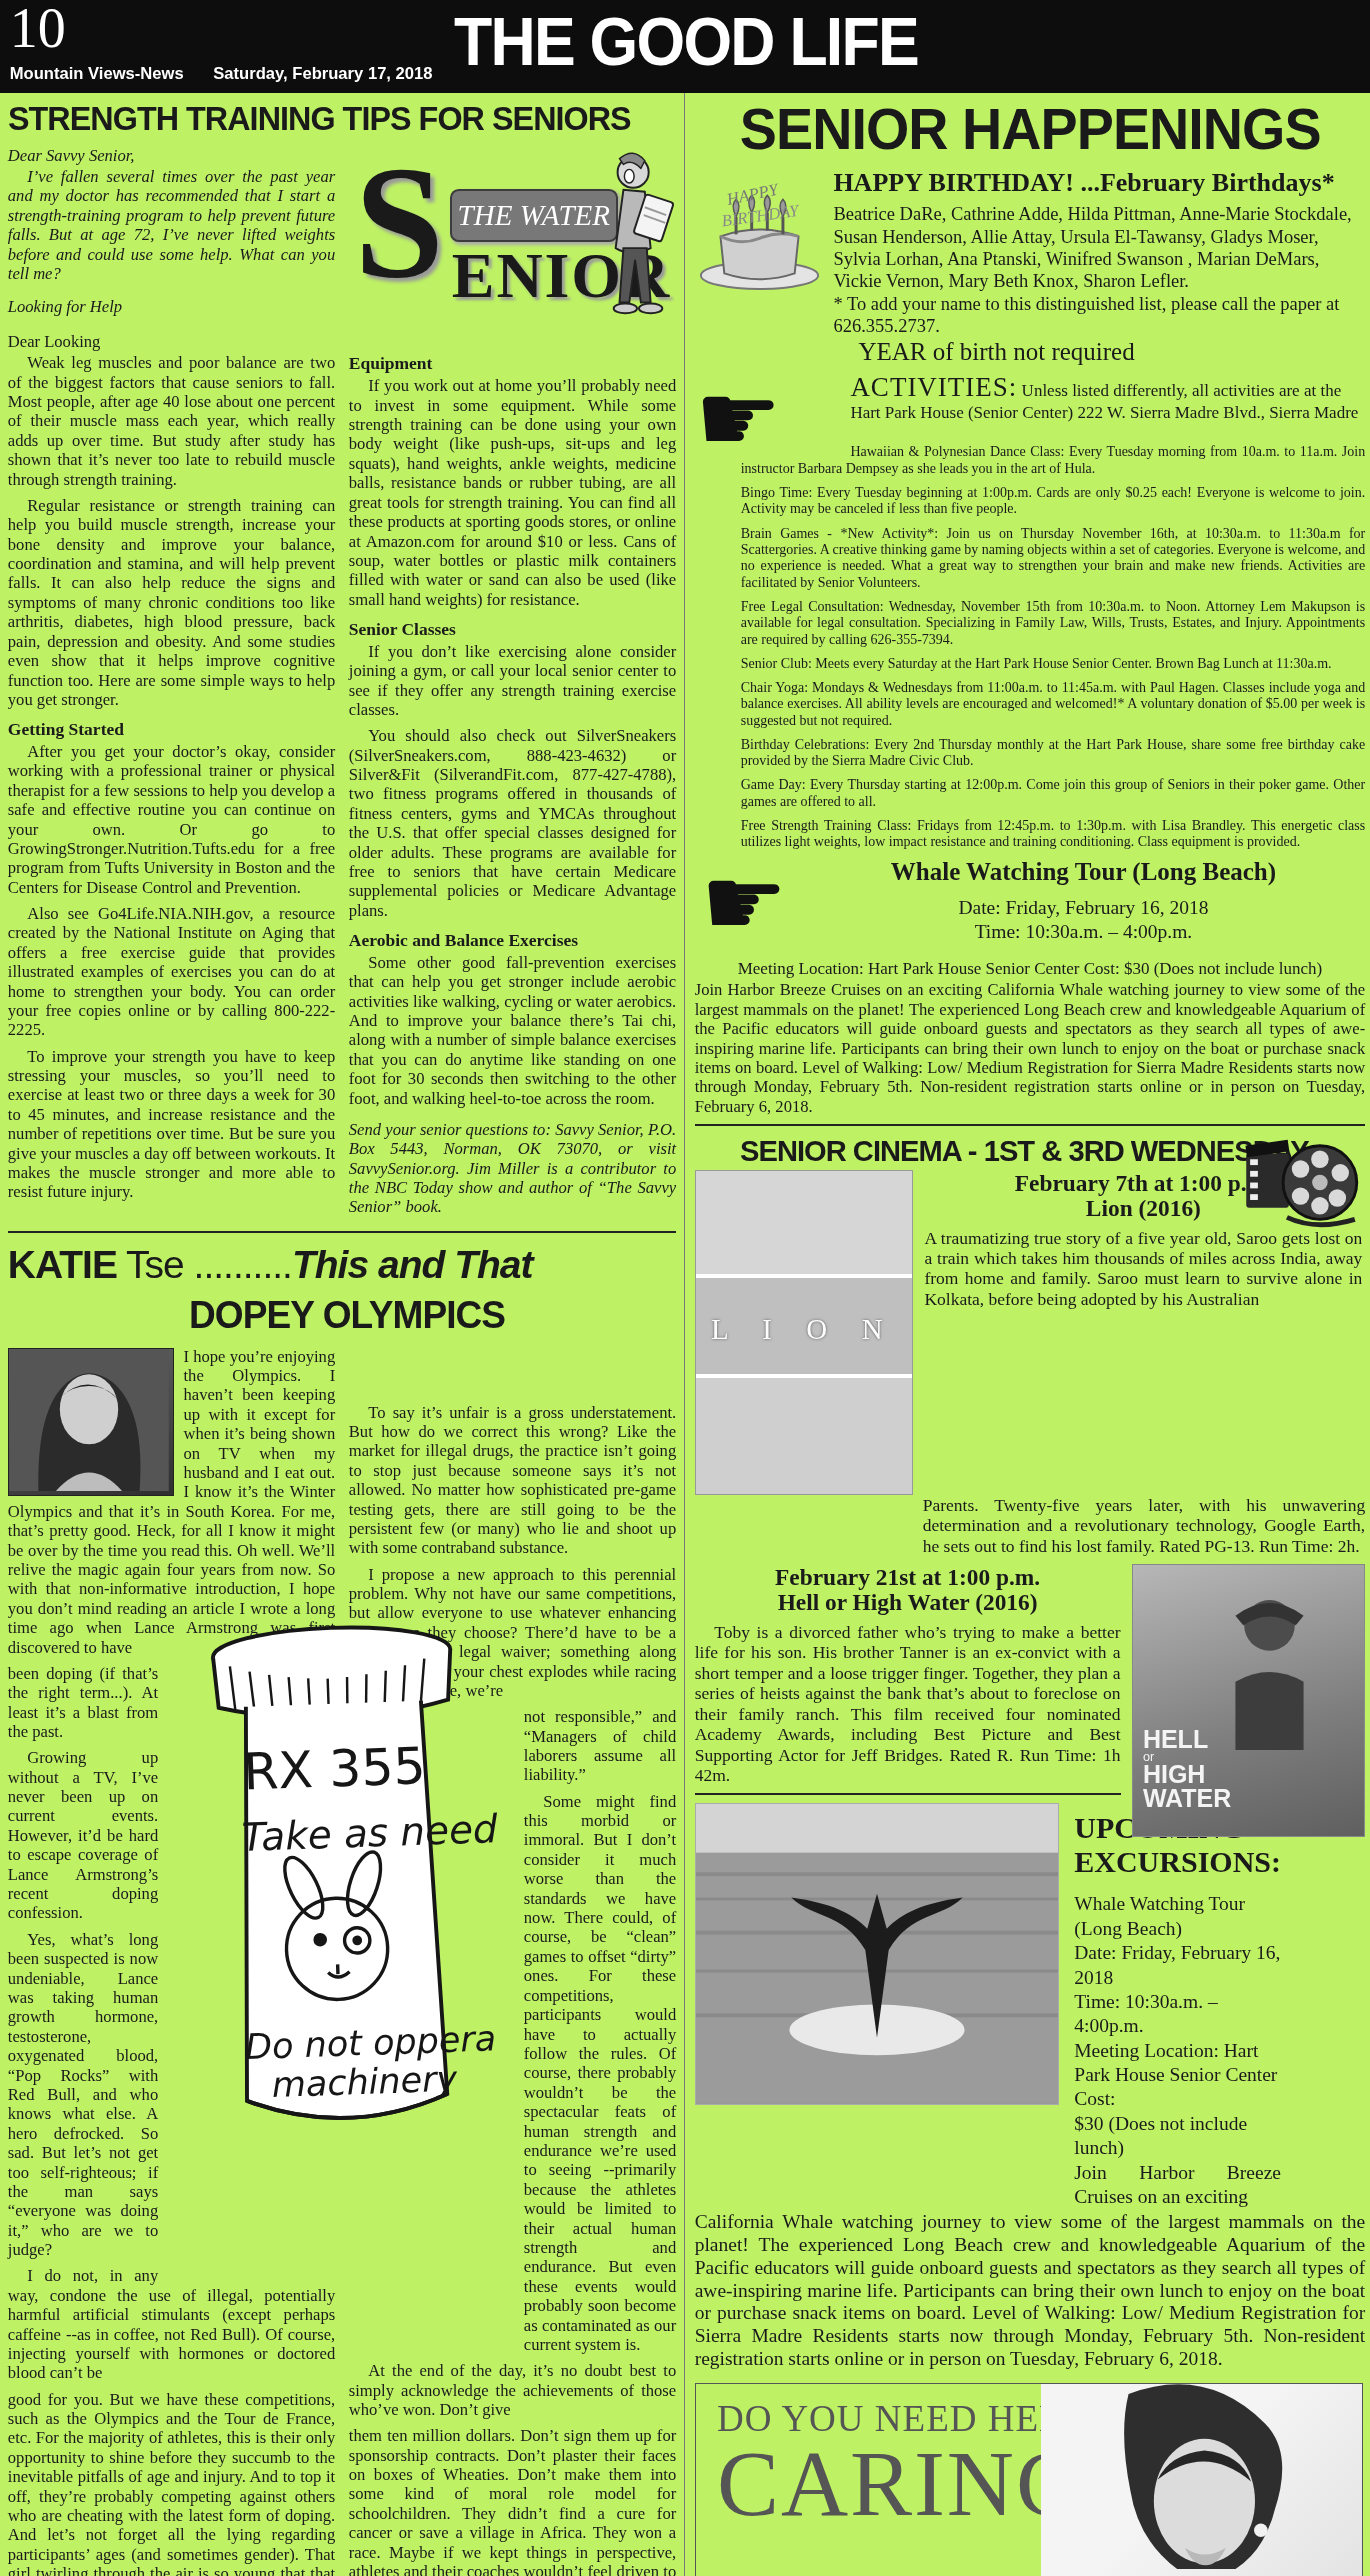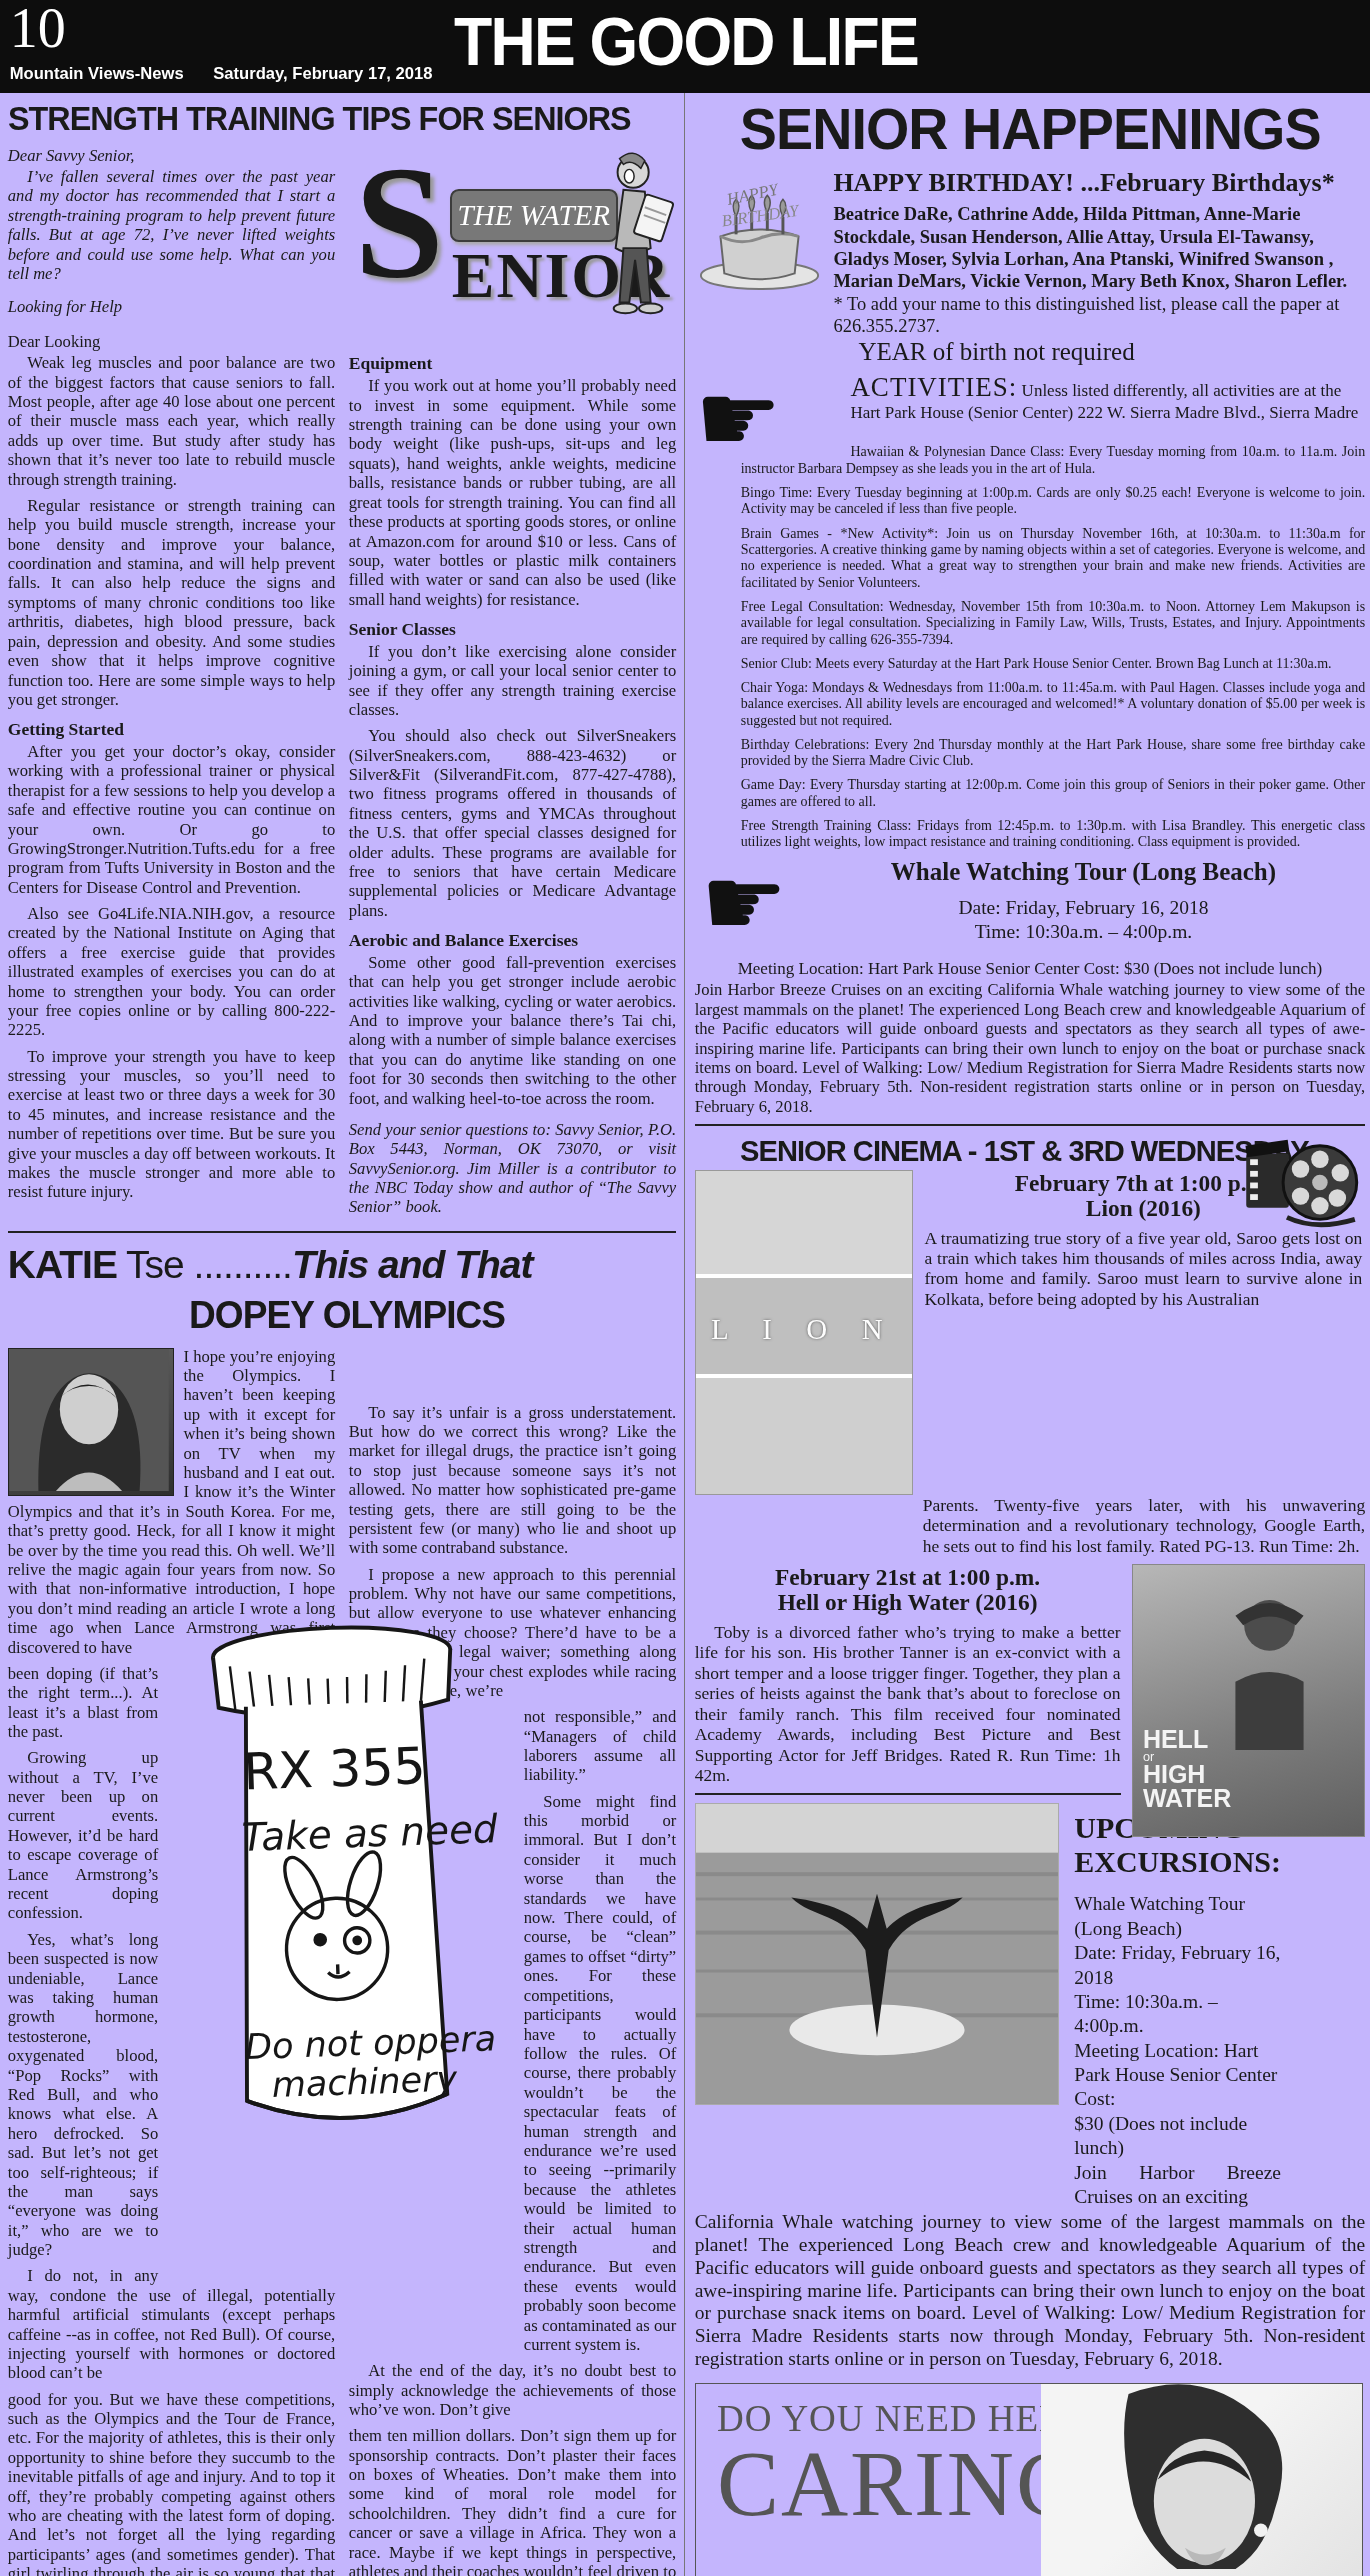--- a/index.html
+++ b/index.html
@@ -1,16 +1,16 @@
 <!DOCTYPE html>
 <html><head>
 <meta charset="utf-8">
 <style>
   html,body{margin:0;padding:0;background:#fff;}
-  .page{width:1371px;height:2576px;overflow:hidden;background:#c4b5fd;color:#1a1a1a;
+  .page{width:1371px;height:2576px;overflow:hidden;background:#bef264;color:#1a1a1a;
         font-family:"Liberation Serif",serif;position:relative;}
   
   .masthead{background:#0d0d0d;color:#fff;height:93px;position:relative;}
   .pagenum{font-family:"Liberation Serif",serif;font-size:56px;line-height:.95;padding:1.9px 0 0 9.7px;}
   .mast-sub{font-family:"Liberation Sans",sans-serif;font-weight:bold;font-size:16.6px;
             position:absolute;left:9.7px;bottom:9px;margin-top:40px;}
   .mast-sub span{margin-right:25px;}
   .mast-title{margin:0;position:absolute;left:50%;top:1.9px;transform:translateX(-50%) scaleX(.92);
               font-family:"Liberation Sans",sans-serif;font-weight:bold;font-size:68px;
               letter-spacing:-1.9px;white-space:nowrap;}
@@ -49,21 +49,21 @@
   .katie-cols{display:flex;gap:13.6px;}
   .headshot{float:left;width:164px;height:146px;margin:1.9px 9.7px 3.9px 0;border:1.9px solid #222;
             background:linear-gradient(160deg,#6a6a6a,#2e2e2e);}
   .spacer-r{float:right;width:177px;height:608px;}
   .spacer-l{float:left;width:175px;height:643px;}
   .bottle{position:absolute;left:171px;top:313px;z-index:3;}
   
   .sh-head{font-size:58px;text-align:center;margin:0 0 3.9px;transform:scaleX(.96);transform-origin:center;white-space:nowrap;}
   .bday{display:flex;gap:9.7px;margin-bottom:5.8px;}
   .bday-title{font-size:26px;font-weight:bold;margin:1.9px 0 5.8px;}
-  .bday-names{font-size:18.5px;line-height:1.2;margin-bottom:1.9px;font-weight:bold;}
+  .bday-names{font-size:18.5px;line-height:1.2;margin-bottom:1.9px;}
   .bday-note{font-size:18.5px;margin:0;}
   .bday-note2{font-size:25px;margin:0 0 0 25px;}
   .hand{font-family:"DejaVu Sans",sans-serif;font-size:97px;line-height:.85;color:#111;}
   .act .hand{float:left;width:146px;margin:5.8px 9.7px 0 0;}
   .act-label{font-size:27px;letter-spacing:1px;}
   .act-head{font-size:17px;margin-bottom:21px;}
   .act p{margin-bottom:7.8px;font-size:14px;margin-left:46px;}
   .tour{position:relative;margin-top:3.9px;}
   .tour .hand{position:absolute;left:5.8px;top:3.9px;}
   .tour-title{font-size:25px;font-weight:bold;text-align:center;margin:5.8px 0 9.7px;padding-left:107px;}

